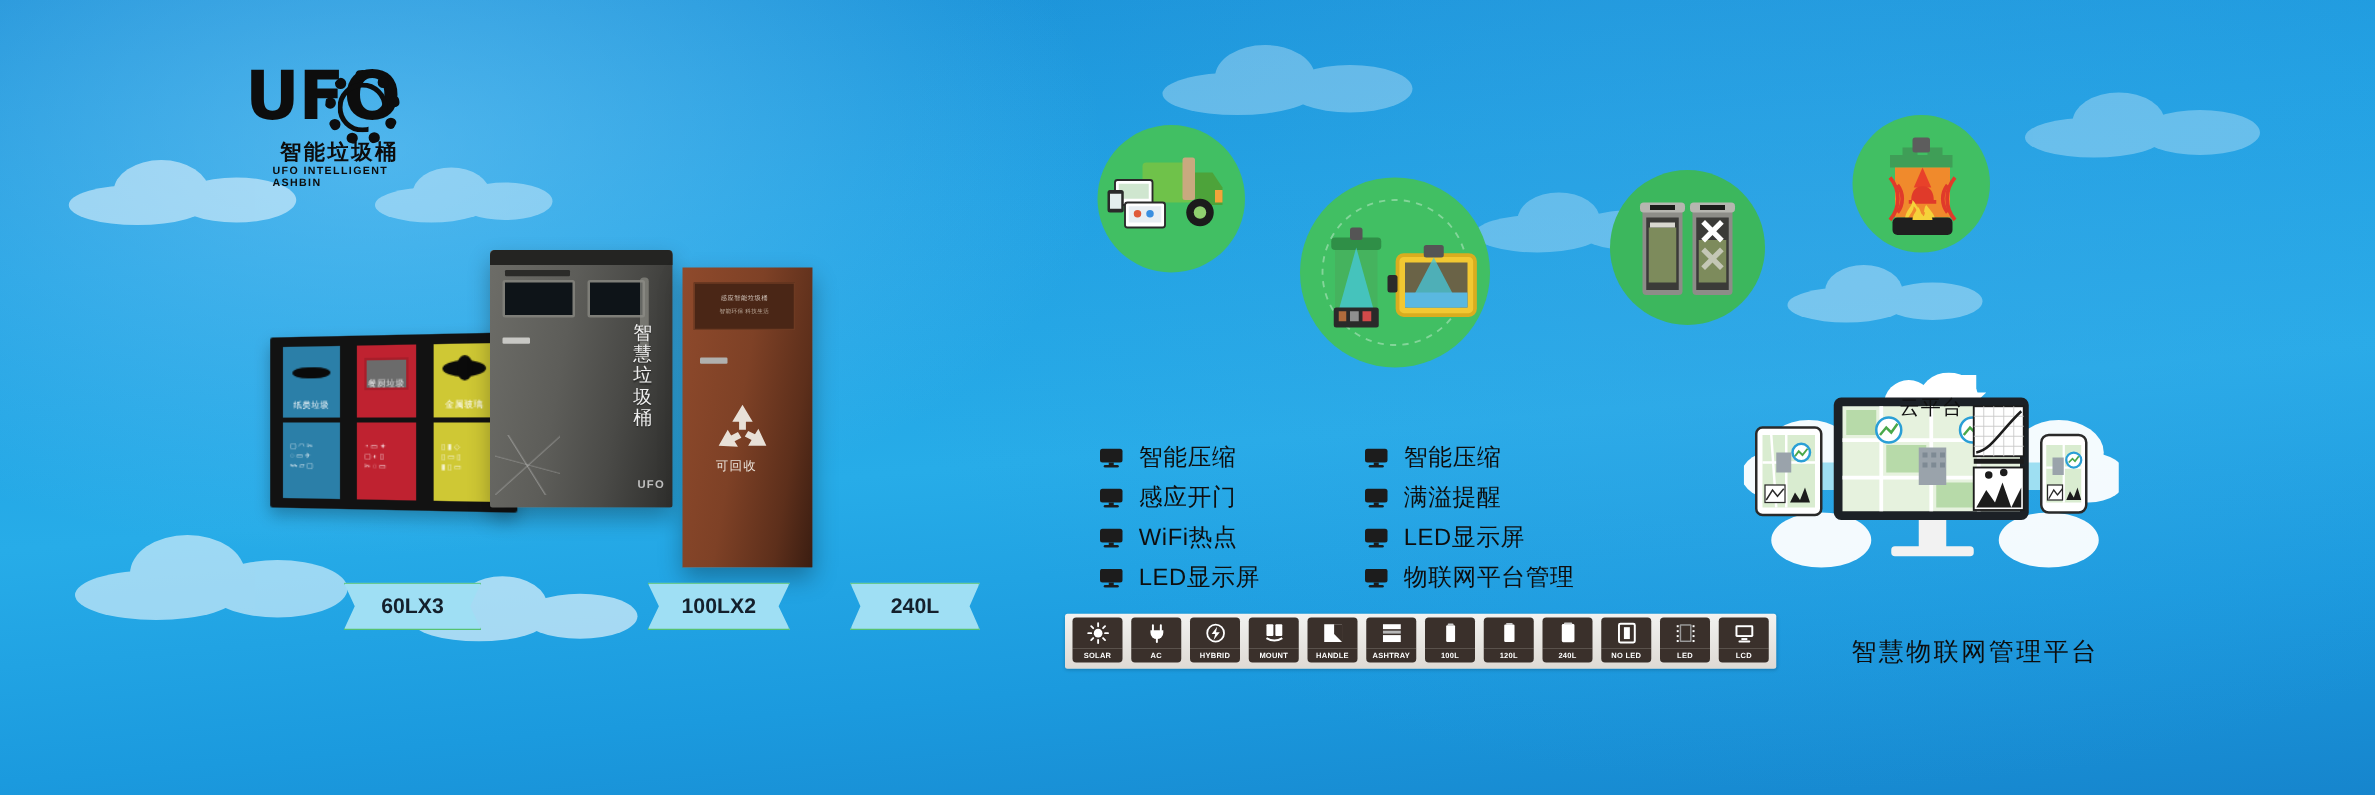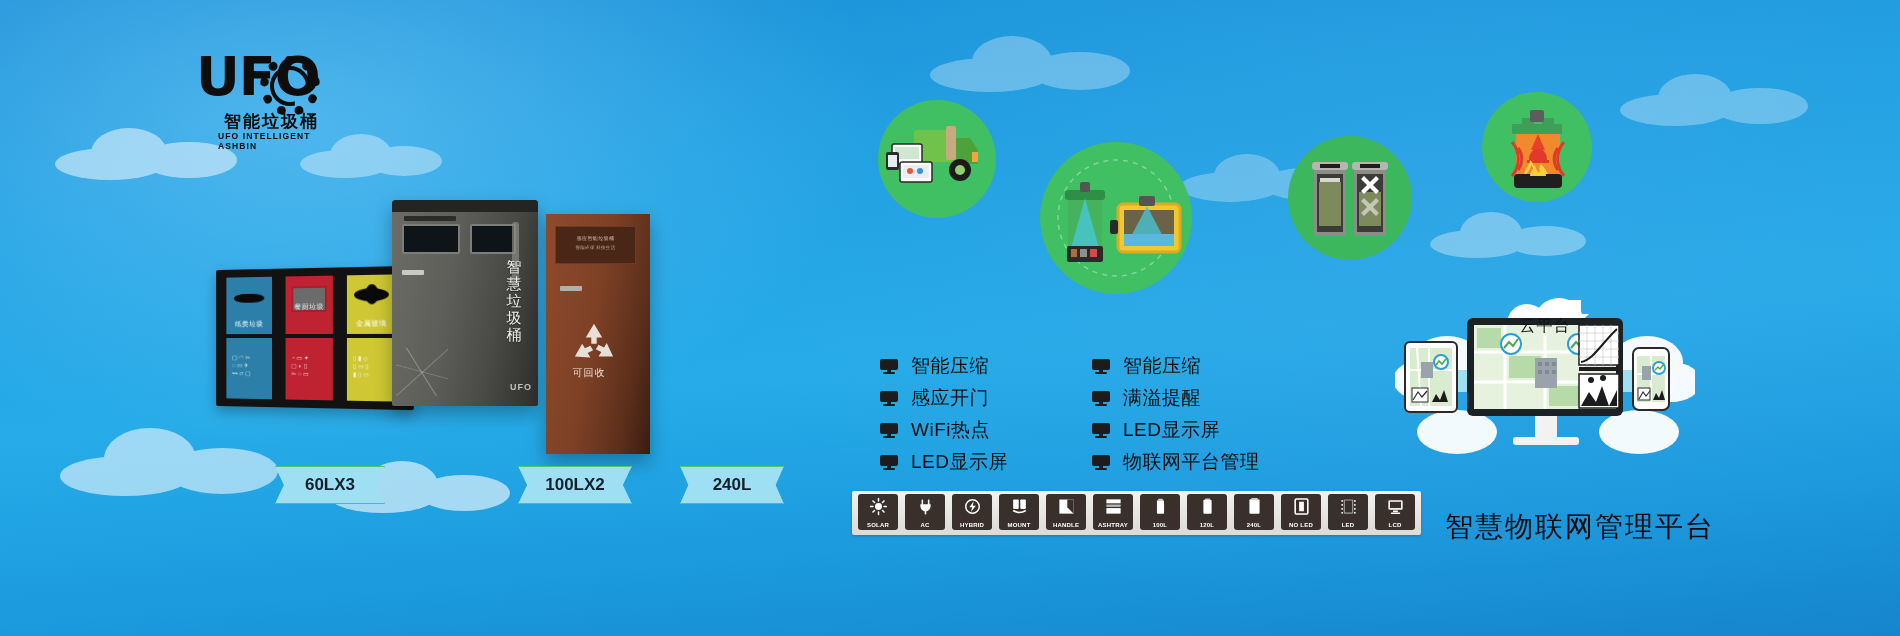--- a/index.html
+++ b/index.html
@@ -137,21 +137,21 @@
   #iot { position:absolute; left:1395px; top:300px; width:300px; height:190px; }
   #cloudlabel {
     position:absolute; left:1497px; top:298px; width:96px; height:52px;
   }
   #cloudlabel .ctext {
     position:absolute; left:0; right:0; top:18px; text-align:center;
     font-size:16px; color:#111; letter-spacing:1px; z-index:3;
   }
   #iot-caption {
     position:absolute; left:1430px; top:508px; width:300px; text-align:center;
-    font-size:28px; color:#0d0d0d; letter-spacing:2px; font-weight:500;
+    font-size:20px; color:#0d0d0d; letter-spacing:2px; font-weight:500;
   }
 </style>
 </head>
 <body>
 
 <div id="stage">
 
   <div class="cloudgrp" style="left:55px; top:120px; width:200px; height:70px; opacity:.5;">
     <div class="c" style="left:0;top:28px;width:110px;height:32px;"></div>
     <div class="c" style="left:36px;top:8px;width:76px;height:50px;"></div>

